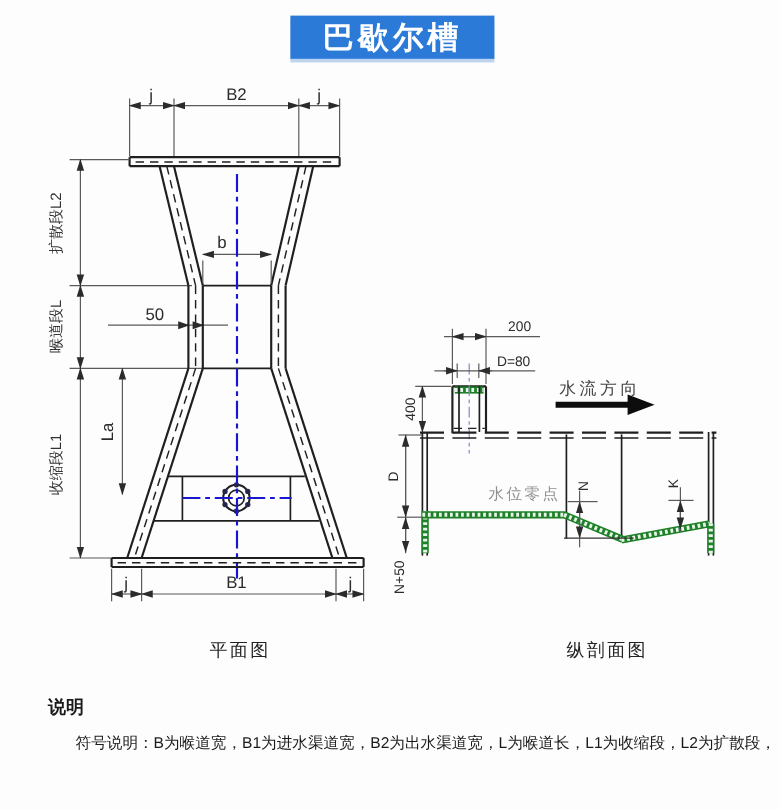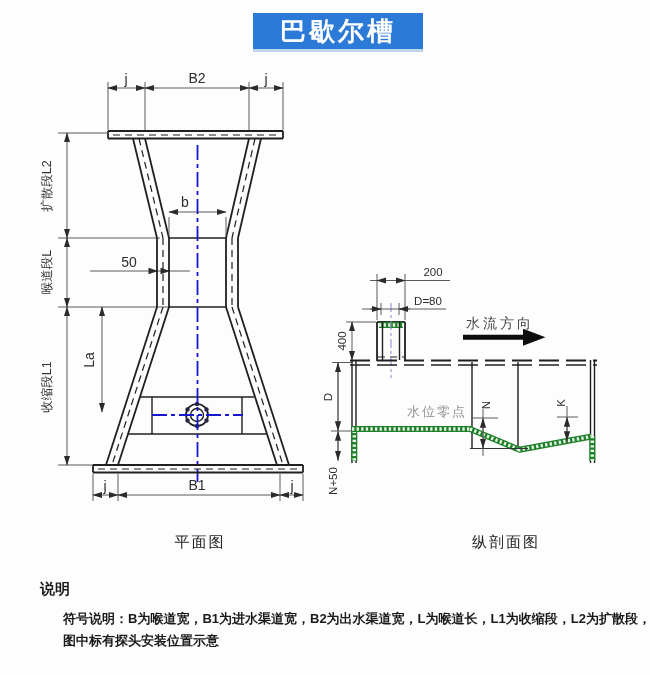--- a/index.html
+++ b/index.html
@@ -1,25 +1,25 @@
 <!DOCTYPE html>
 <html><head>
 <meta charset="utf-8">
 <style>
   html,body{margin:0;padding:0;background:#fff;}
   .page{position:relative;width:650px;height:675px;background:#fdfdfd;overflow:hidden;
         font-family:"Liberation Sans","DejaVu Sans",sans-serif;}
-  .title-bar{position:absolute;left:253px;top:13px;width:170px;height:36px;background:#2b7ad8;
+  .title-bar{position:absolute;left:242px;top:13px;width:170px;height:36px;background:#2b7ad8;
         color:#fff;font-size:26px;font-weight:bold;letter-spacing:3px;display:flex;
         align-items:center;justify-content:center;box-shadow:0 3px 0 rgba(110,160,220,.45);}
   svg.drawing{position:absolute;left:0;top:60px;}
   .notes{position:absolute;left:0;top:580px;width:650px;color:#1a1a1a;}
   .notes-heading{margin-left:40px;font-size:15px;font-weight:bold;}
   .notes-body{margin-top:9px;}
-  .notes-line{margin-left:63px;font-size:13px;font-weight:bold;line-height:21.5px;white-space:nowrap;}
+  .notes-line{margin-left:63px;font-size:13px;font-weight:normal;line-height:21.5px;white-space:nowrap;}
   
   .obj{stroke:#1f1f1f;stroke-width:1.8;fill:none;}
   .objt{stroke:#1f1f1f;stroke-width:1.4;fill:none;}
   .hid{stroke:#1f1f1f;stroke-width:1.2;fill:none;stroke-dasharray:7,5;}
   .dim{stroke:#5a5a5a;stroke-width:1;fill:none;}
   .cl{stroke:#1717cf;stroke-width:1.8;fill:none;stroke-dasharray:15,4,4,4;}
   .clsoft{stroke:#8585c9;stroke-width:1;fill:none;stroke-dasharray:9,3,3,3;}
   .grnbase{stroke:#1e8028;stroke-width:6;fill:none;}
   .grncore{stroke:#e8f4e8;stroke-width:3.4;fill:none;stroke-dasharray:2.3,2.3;}
   text{fill:#2b2b2b;}
@@ -260,17 +260,16 @@
       </g>
 
       <text class="cap" x="506" y="487">纵剖面图</text>
     </g>
   </svg>
 
   <div class="notes">
     <div class="notes-heading">说明</div>
     <div class="notes-body">
       <div class="notes-line">符号说明：B为喉道宽，B1为进水渠道宽，B2为出水渠道宽，L为喉道长，L1为收缩段，L2为扩散段，</div>
-      <div class="notes-line">图中标有探头安装位置示意</div>
     </div>
   </div>
 
 </div>
 
 </body></html>

